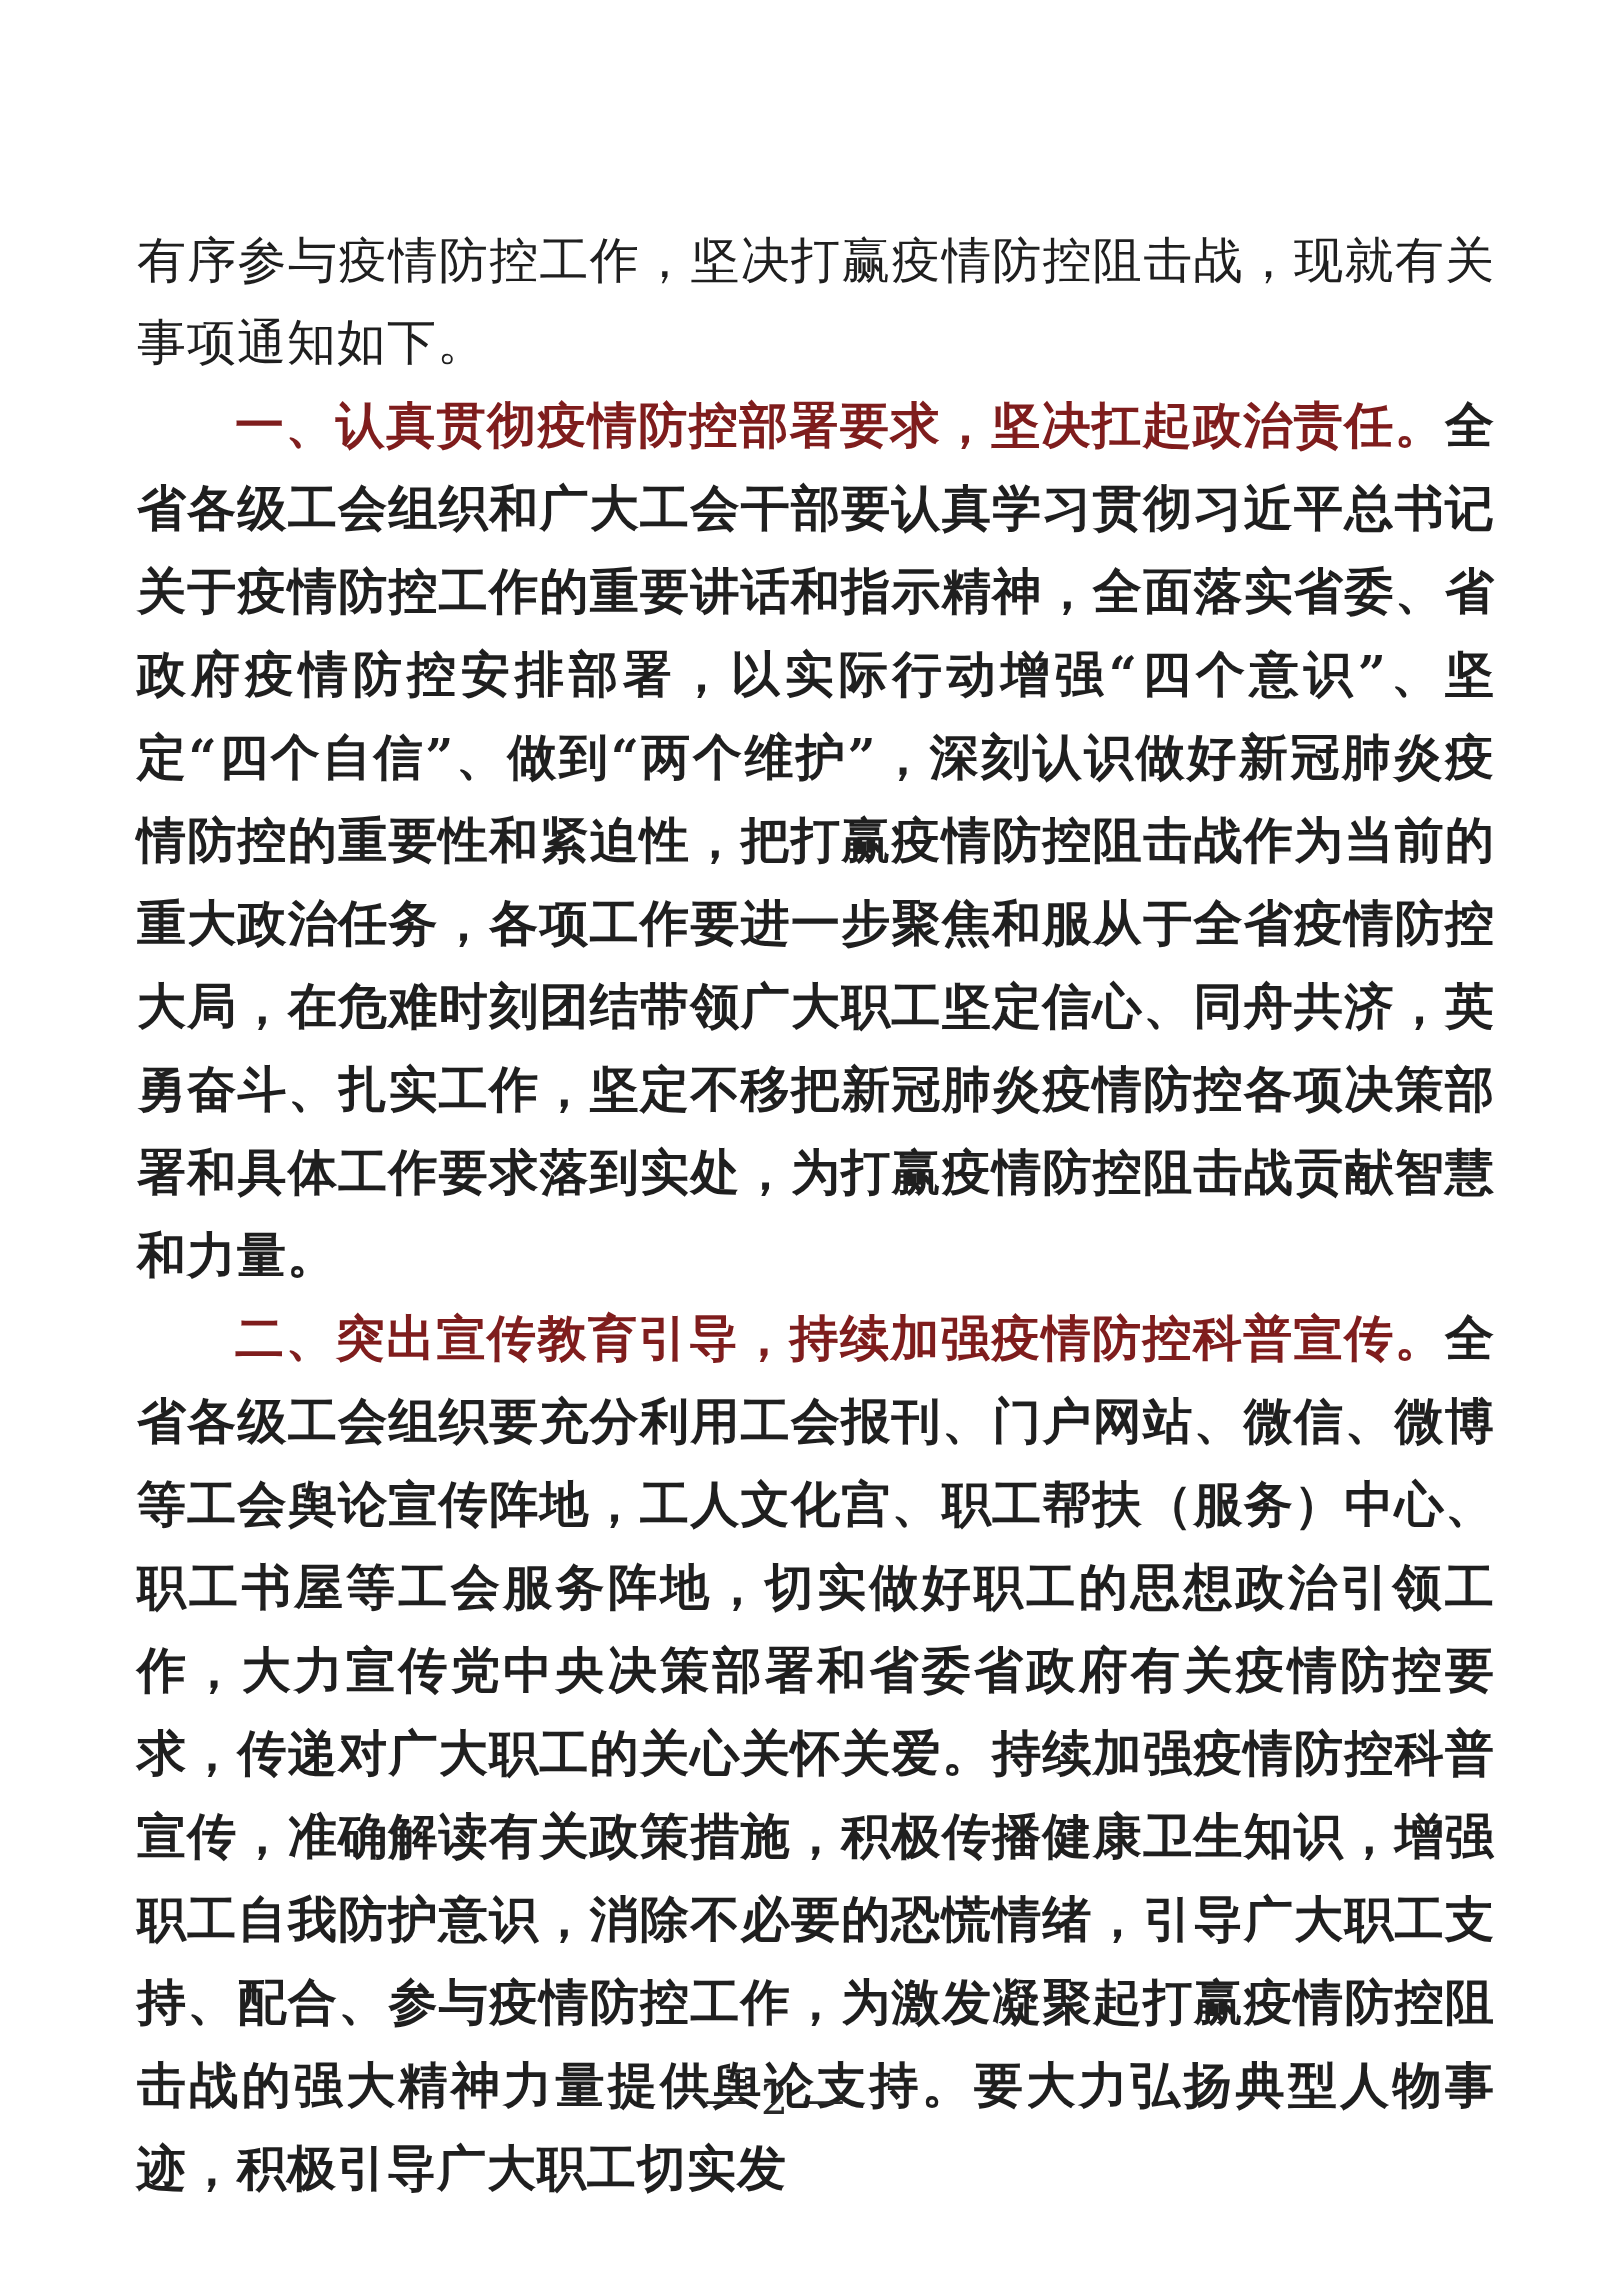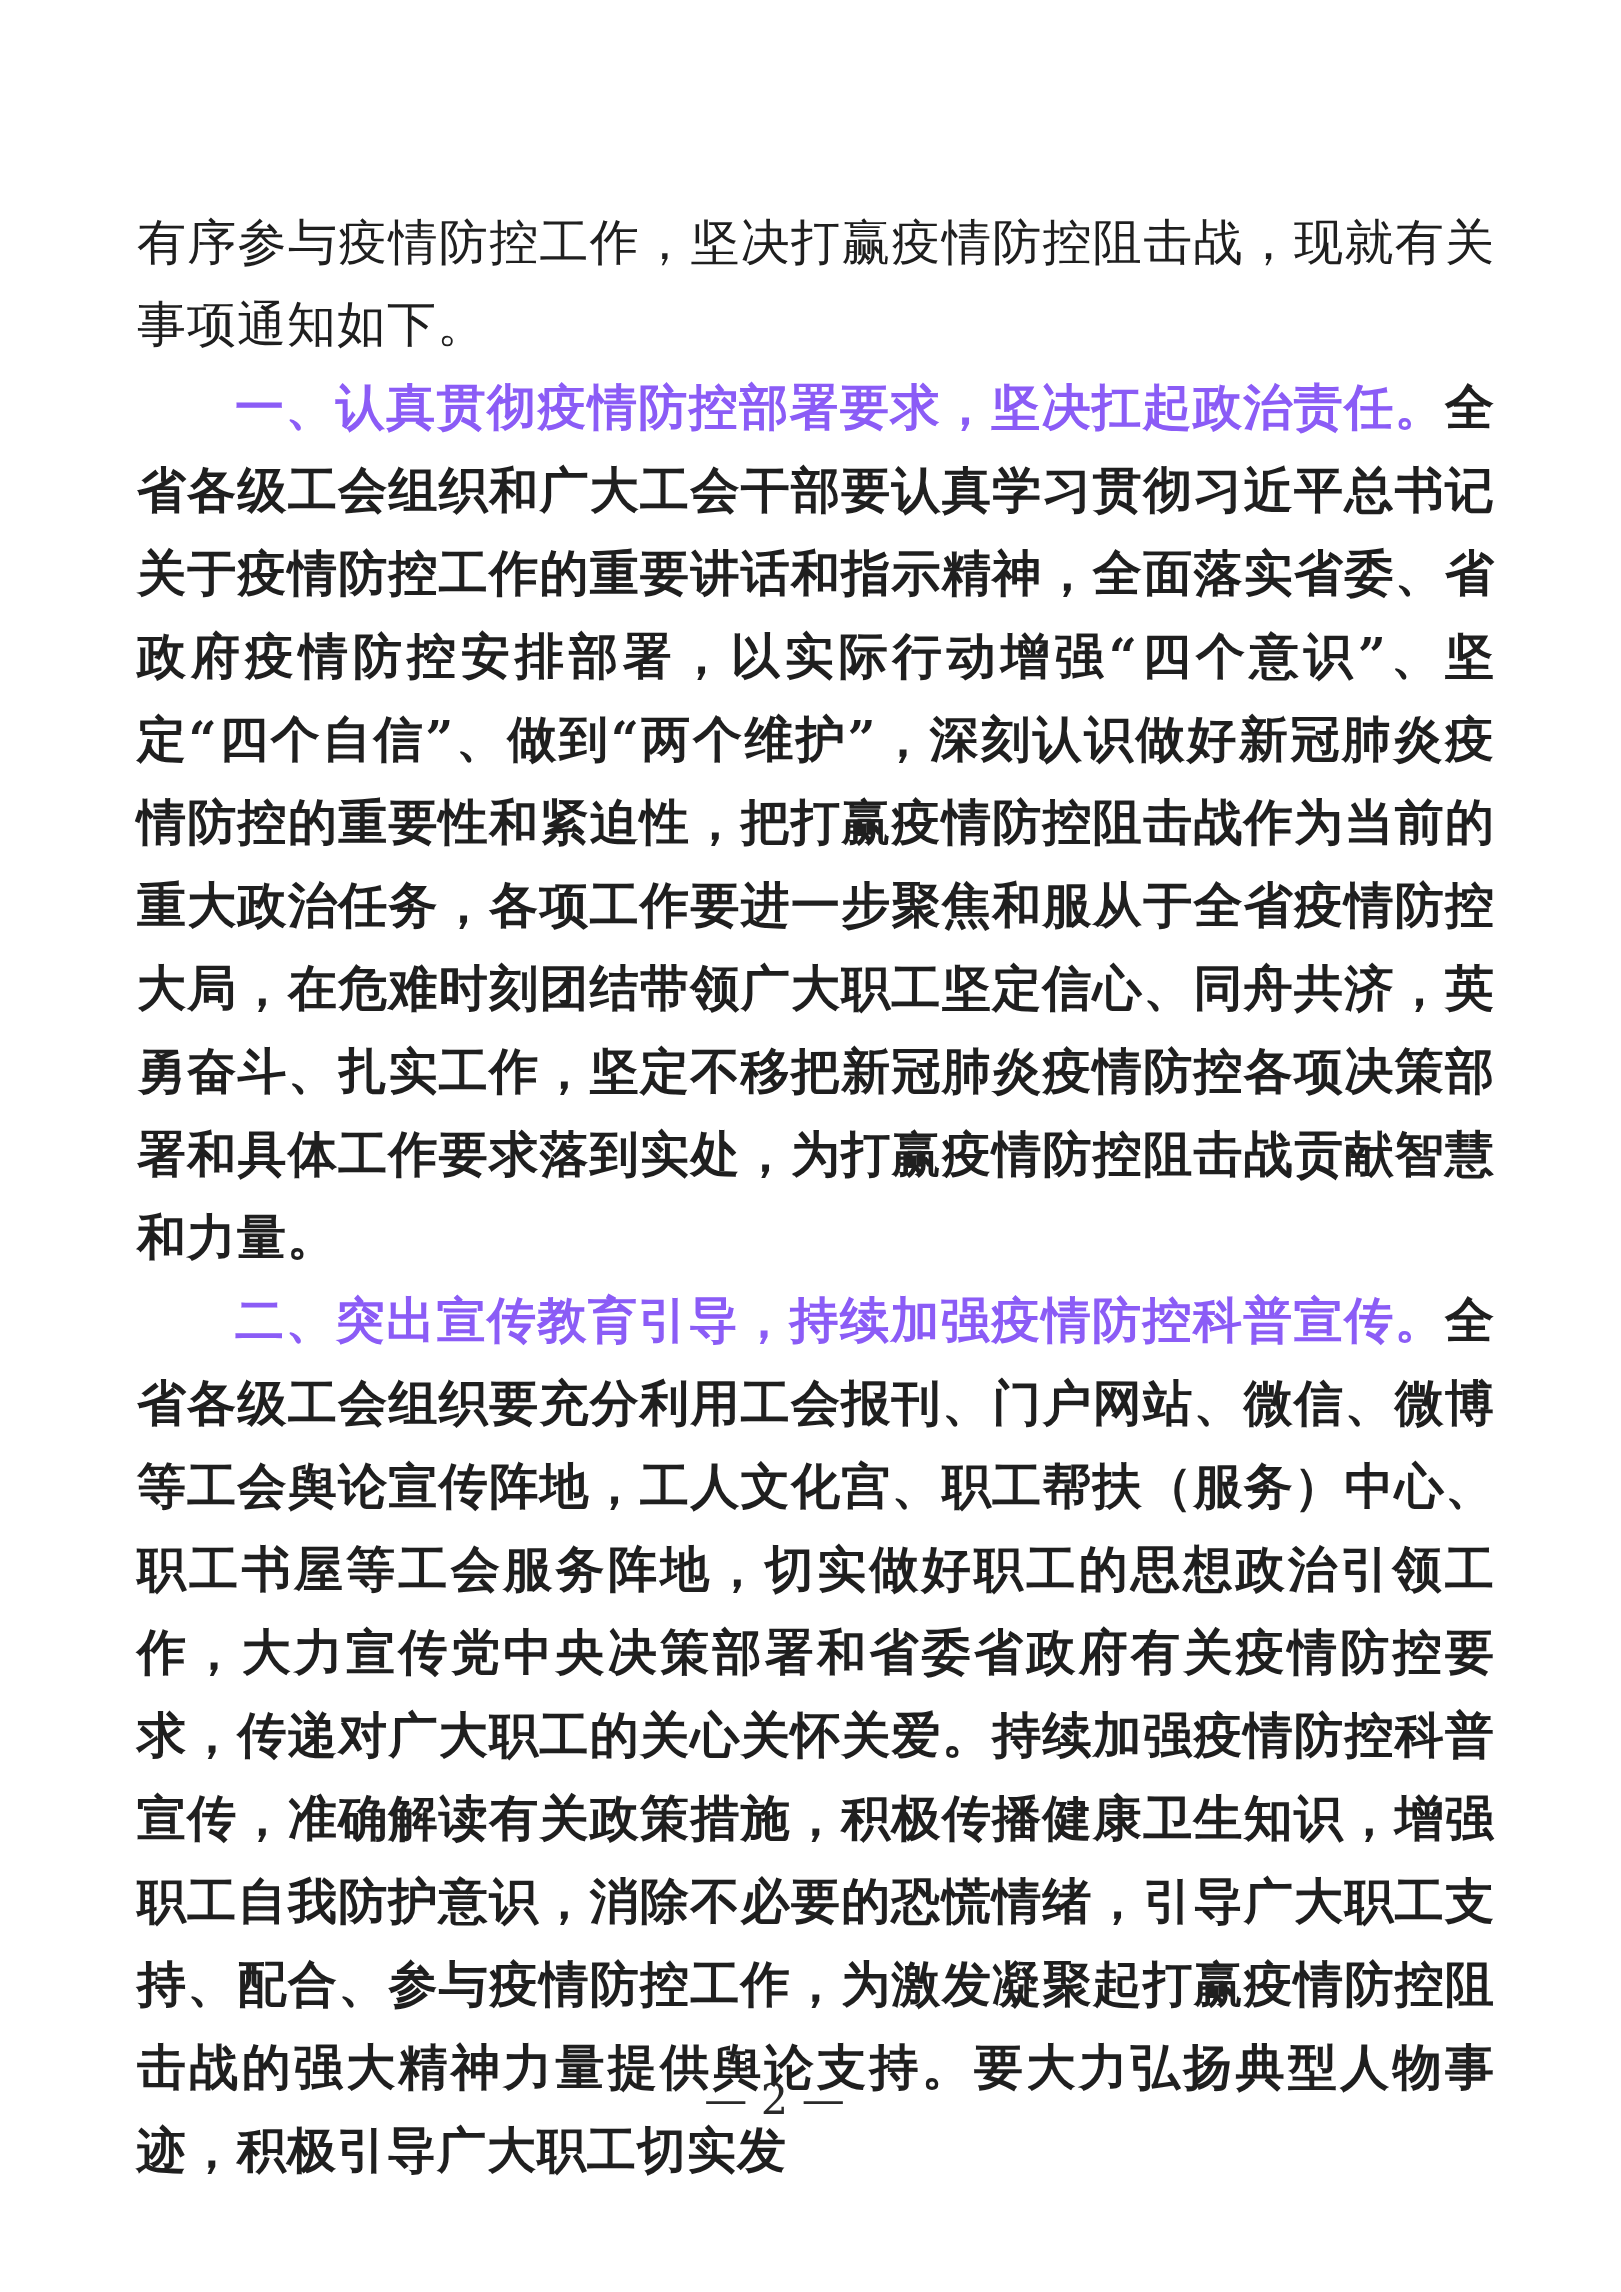--- a/index.html
+++ b/index.html
@@ -14,37 +14,37 @@
     margin: 0 auto;
     background: #ffffff;
     overflow: hidden;
     font-family: "DejaVu Serif", "Liberation Serif", serif;
     color: #1f1f1f;
   }
   .content {
     position: absolute;
     left: 137px;
     width: 1358px;
-    top: 202px;
+    top: 220px;
     font-size: 49px;
     line-height: 82px;
     text-align: justify;
     letter-spacing: 1px;
   }
   .content p {
     margin: 0;
     padding: 0;
   }
   p.indented {
     text-indent: 2em;
   }
   .section-heading {
     font-weight: bold;
     font-family: "DejaVu Sans", "Liberation Sans", sans-serif;
-    color: #8b5cf6;
+    color: #7f1d1d;
     margin-top: 47px;
   }
   .section-body {
     font-weight: bold;
   }
   .page-number {
     position: absolute;
     left: 0;
     width: 1549px;
     top: 2070px;

